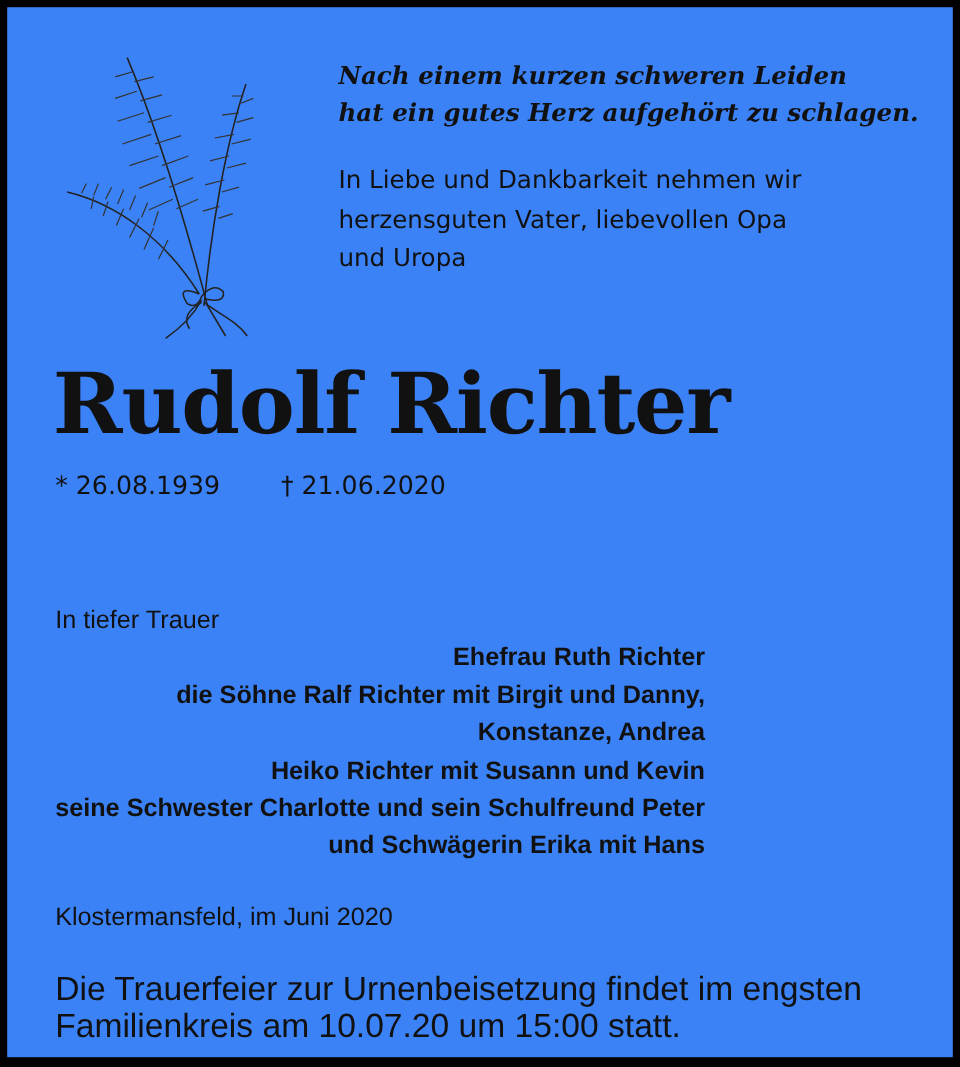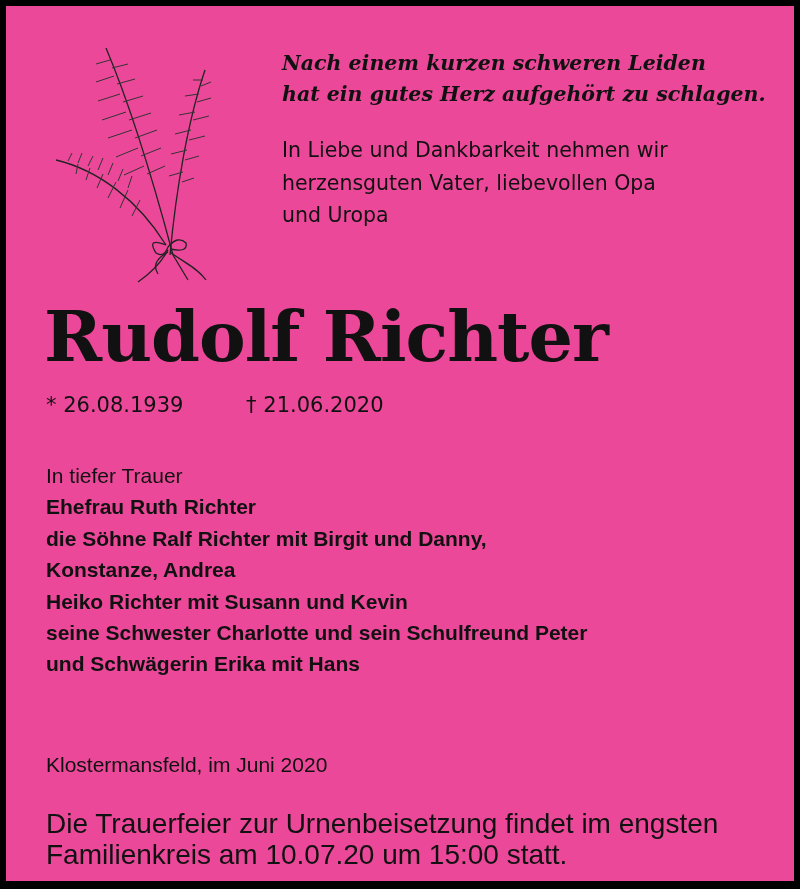--- a/index.html
+++ b/index.html
@@ -1,19 +1,19 @@
 <!DOCTYPE html>
 <html><head>
   <meta charset="utf-8">
   <style>
     html, body { margin: 0; padding: 0; background: #000; }
     body { width: 800px; height: 889px; overflow: hidden; }
     .card {
       position: absolute; left: 6px; top: 6px; width: 788px; height: 875px;
-      background: #ec4899; color: #111;
+      background: #3b82f6; color: #111;
     }
     .fern { position: absolute; left: 42px; top: 34px; width: 180px; height: 250px; }
     .intro { position: absolute; left: 276px; top: 42px; width: 500px; }
     .motto {
       font-family: "DejaVu Serif", serif; font-style: italic; font-weight: bold;
       font-size: 20.5px; line-height: 31px; margin: 0;
     }
     .farewell {
       font-family: "DejaVu Sans", sans-serif; font-size: 20.5px; line-height: 32.5px;
       margin: 24px 0 16px 0;
@@ -21,24 +21,24 @@
     .name {
       position: absolute; left: 38px; top: 286px;
       font-family: "DejaVu Serif", serif; font-size: 70px; line-height: 90px;
       margin: 0; font-weight: bold; letter-spacing: -1px;
     }
     .dates {
       position: absolute; left: 40px; top: 384px;
       font-family: "DejaVu Sans", sans-serif; font-size: 21px; line-height: 30px;
     }
     .dates span { display: inline-block; }
-    .dates .death { margin-left: 56px; }
+    .dates .death { margin-left: 44px; }
     .mourners { position: absolute; left: 40px; top: 454px; font-family: "Liberation Sans", sans-serif; font-size: 21px; line-height: 31.4px; }
-    .mourners .lead { font-weight: normal; }
-    .mourners .m { font-weight: bold; }
+    .mourners .lead { font-weight: normal; margin-top: 41px; }
+    .mourners .m { font-weight: bold; text-align: right; }
     .place { position: absolute; left: 40px; top: 744px; font-family: "Liberation Sans", sans-serif; font-size: 21px; line-height: 30px; }
     .service { position: absolute; left: 40px; top: 802px; font-family: "Liberation Sans", sans-serif; font-size: 28px; line-height: 31px; width: 740px; }
     .line { display: block; white-space: nowrap; }
   </style>
 </head>
 <body>
 
 <div class="card">
 
   <svg class="fern" viewBox="0 0 180 250">

